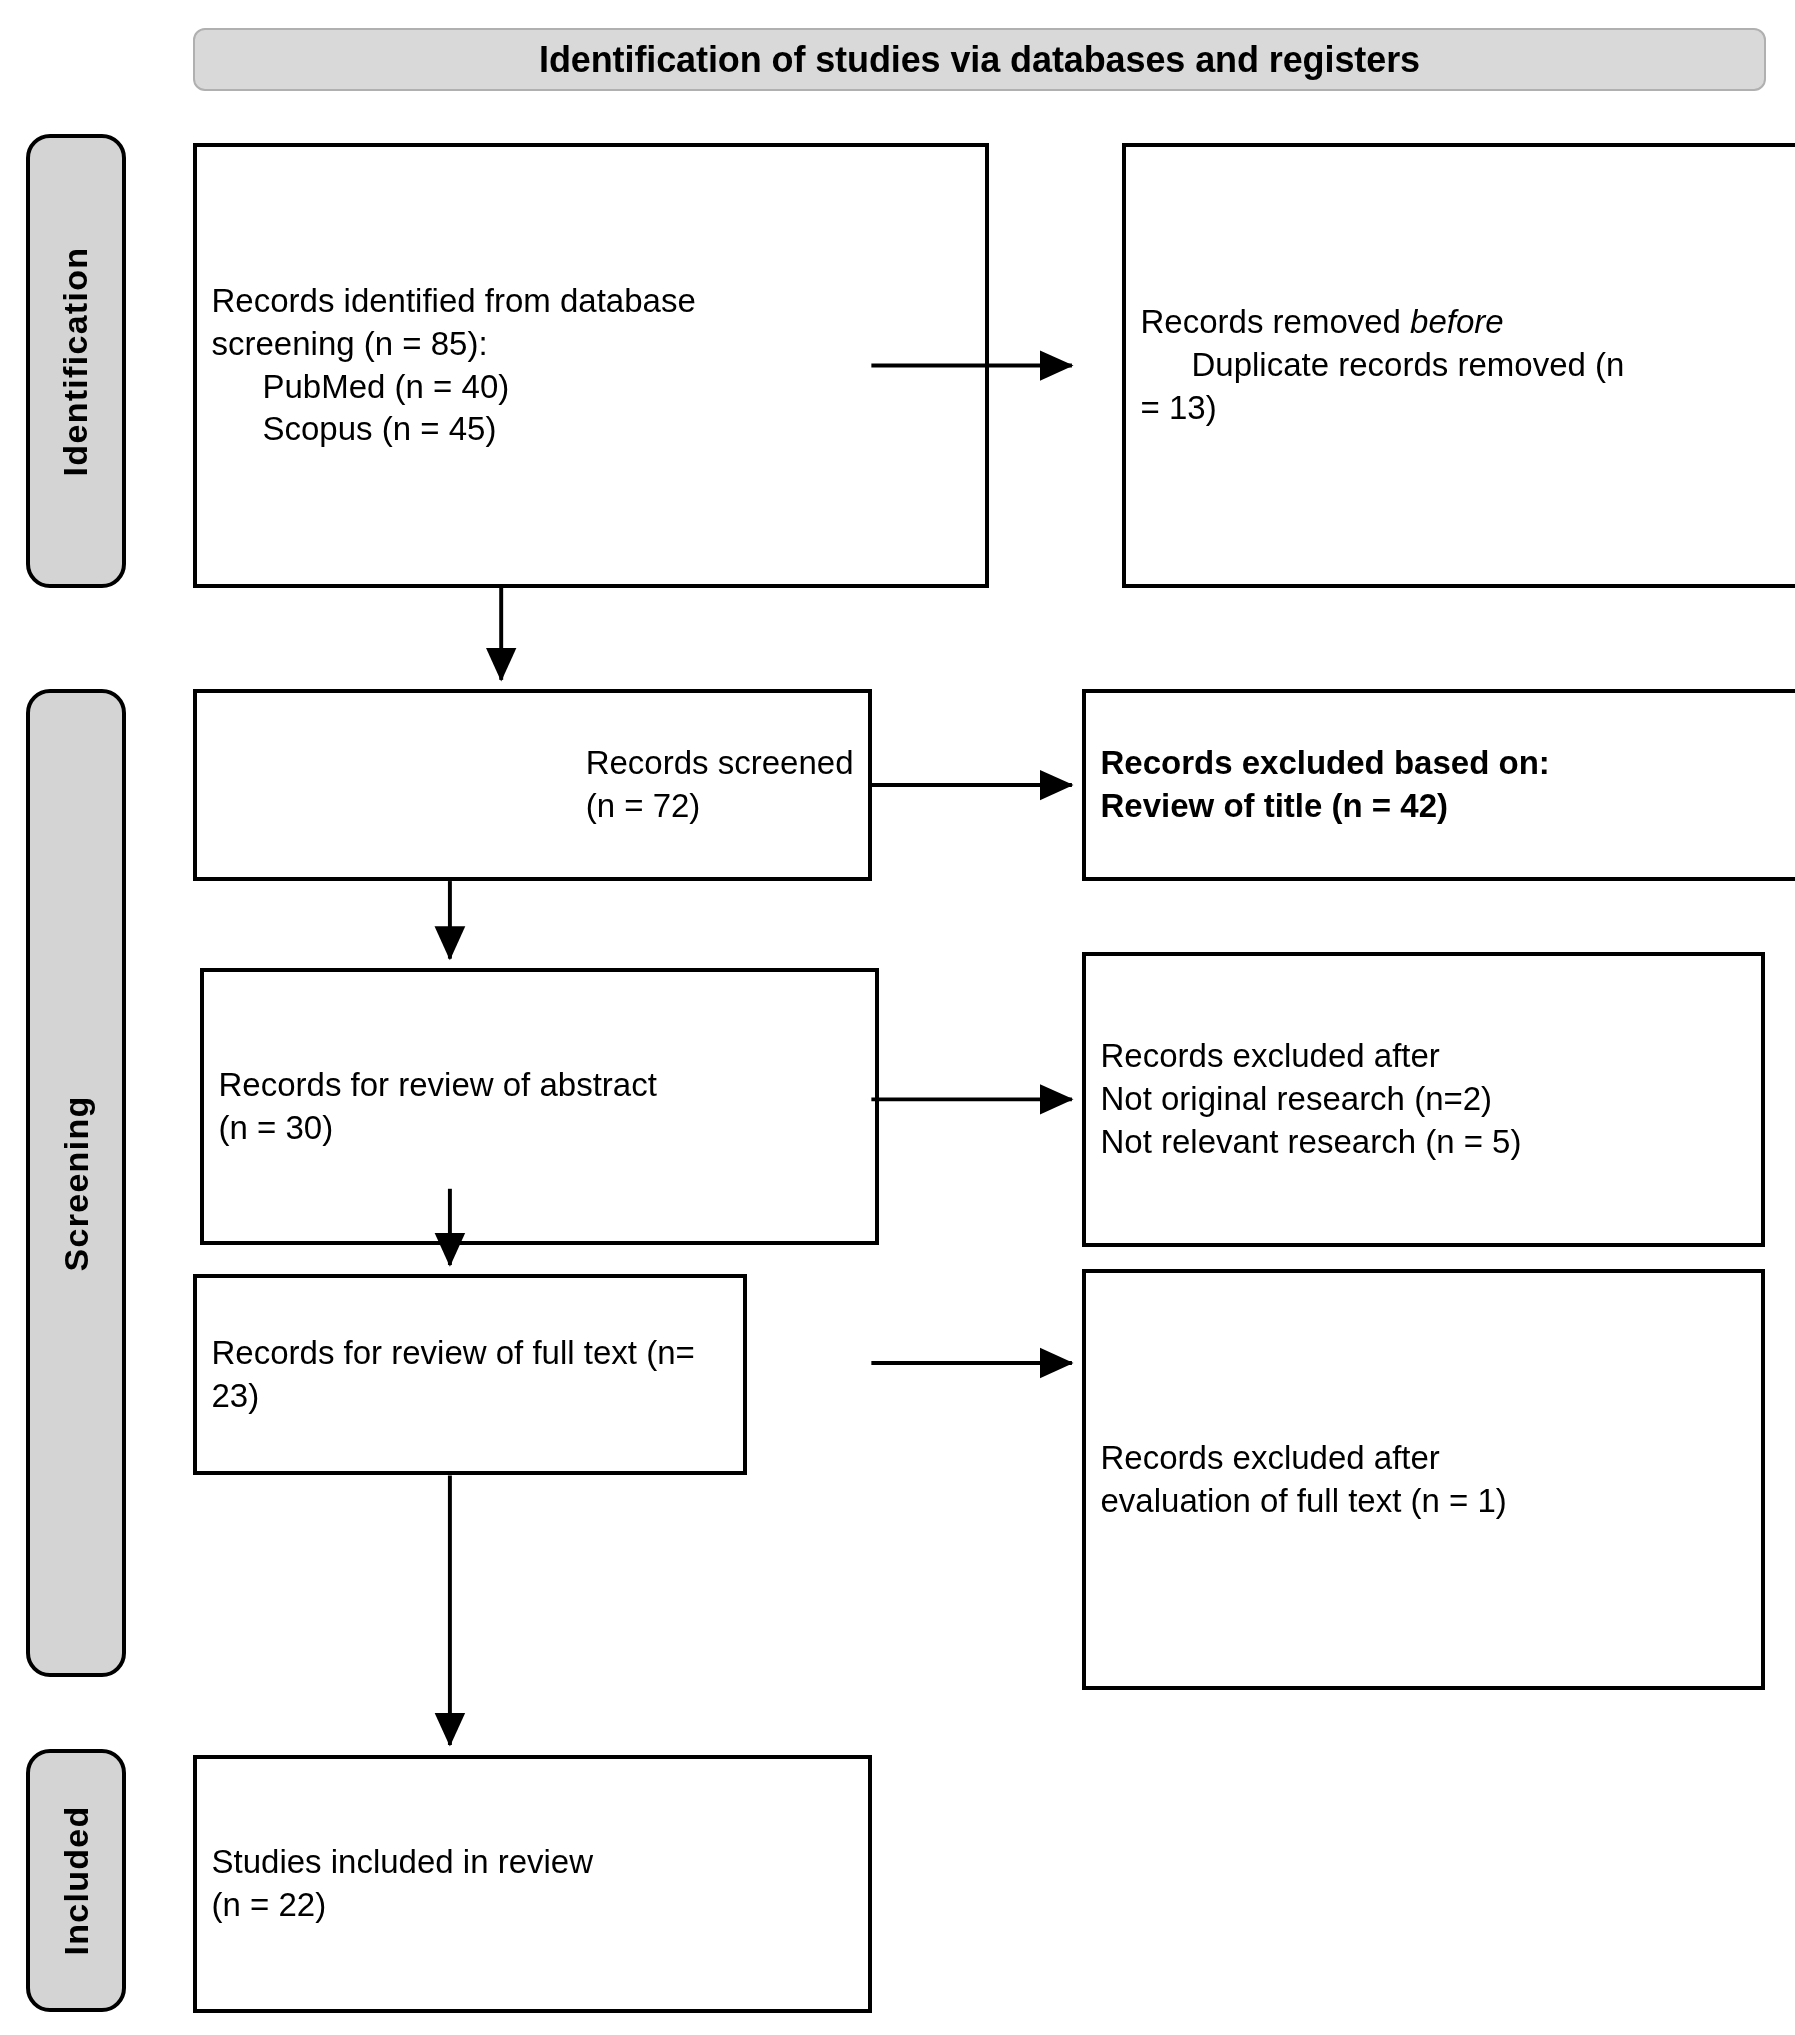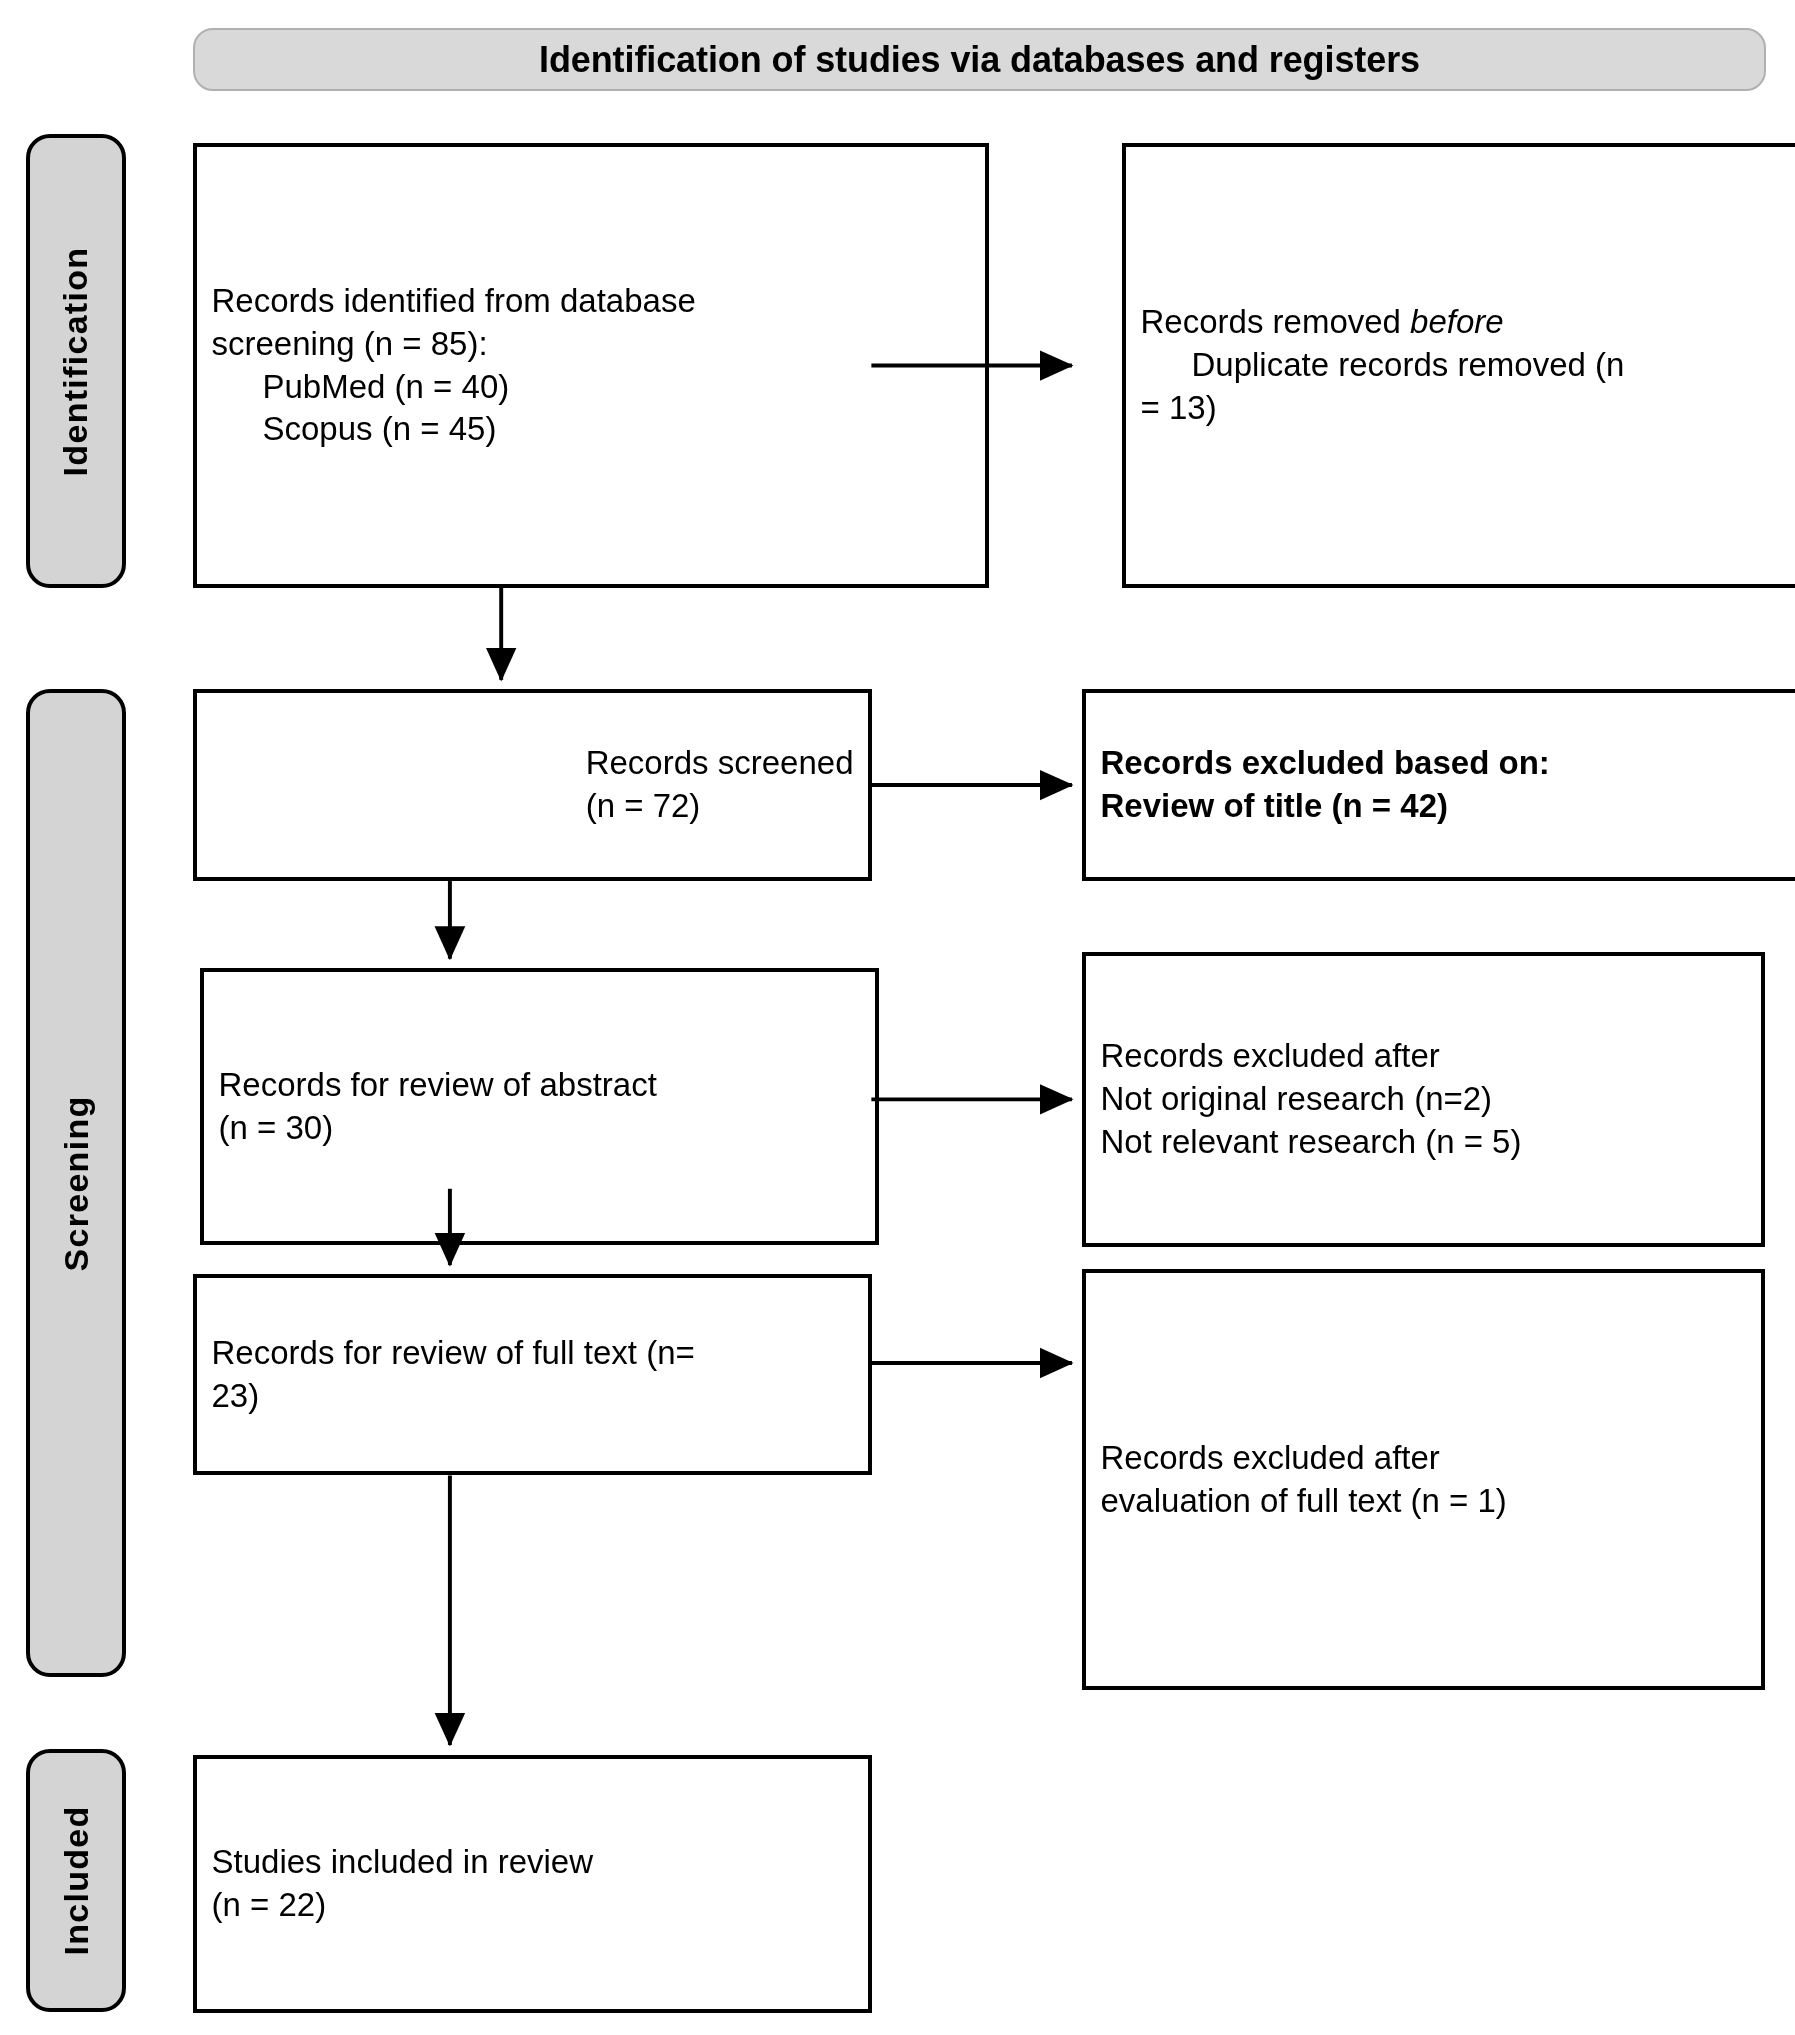--- a/index.html
+++ b/index.html
@@ -20,21 +20,21 @@
 
   
   .header-banner {
     position: absolute;
     left: 193px;
     top: 28px;
     width: 1573px;
     height: 63px;
     background: #d9d9d9;
     border: 2px solid #b0b0b0;
-    border-radius: 20px;
+    border-radius: 12px;
     box-sizing: border-box;
     display: flex;
     align-items: center;
     justify-content: center;
   }
   .header-banner .title {
     font-size: 36px;
     font-weight: bold;
     color: #000000;
     letter-spacing: -0.1px;
@@ -82,21 +82,21 @@
     color: #000000;
     padding: 0 14.5px;
     white-space: pre-wrap;
   }
   .flow-box .box-text .ital { font-style: italic; }
 
   
   #box-identified   { left: 193px; top: 143px;  width: 796px; height: 445px; }
   #box-screened     { left: 193px; top: 689px; width: 679px; height: 192px; align-items: flex-end; }
   #box-abstract     { left: 193px; top: 968px; width: 679px; height: 277px; margin-left: 7px; }
-  #box-fulltext     { left: 193px; top: 1274px; width: 679px; height: 201px; }
+  #box-fulltext     { left: 193px; top: 1274px; width: 554px; height: 201px; }
   #box-included     { left: 193px; top: 1755px; width: 679px; height: 258px; }
 
   
   #box-removed          { left: 1122px; top: 143px;  width: 683px; height: 445px; }
   #box-excl-title       { left: 1082px; top: 689px; width: 755px; height: 192px; font-weight: bold; }
   #box-excl-abstract    { left: 1082px; top: 952px; width: 683px; height: 295px; }
   #box-excl-fulltext    { left: 1082px; top: 1269px; width: 683px; height: 421px; }
 
   
   .indent { padding-left: 51px; display: inline-block; text-indent: 0; }

